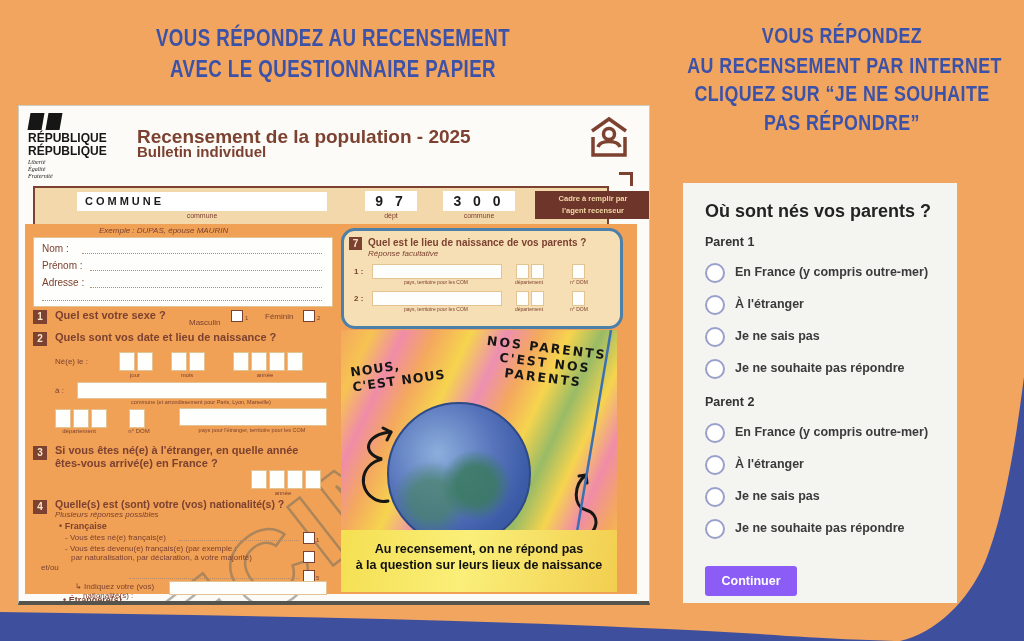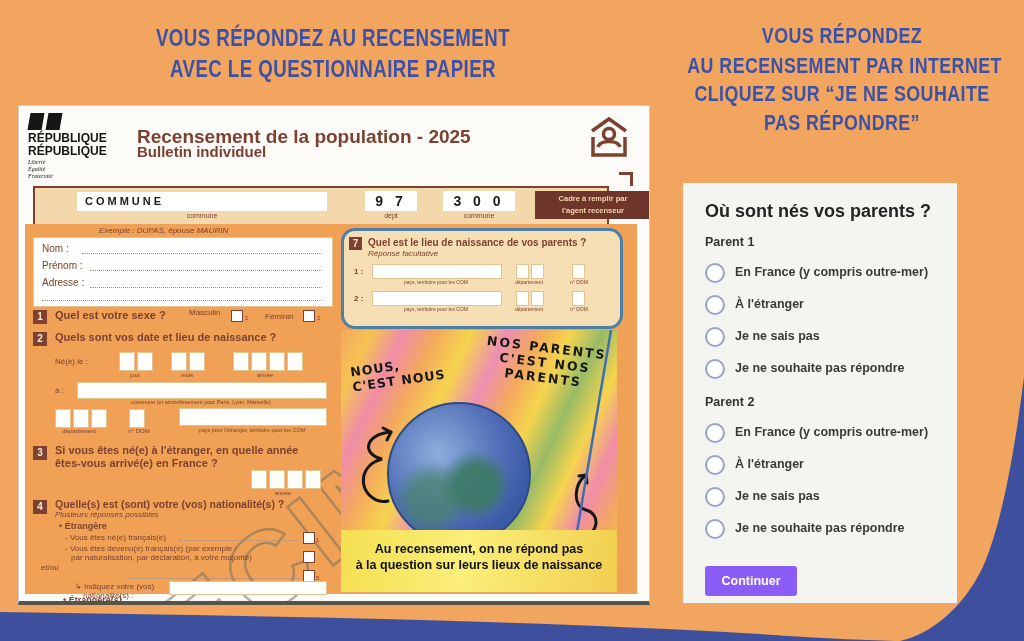--- a/index.html
+++ b/index.html
@@ -142,21 +142,21 @@
       <span class="abs dotline" style="left:48px;top:15px;width:240px;"></span>
       <span class="abs maroon" style="left:8px;top:22px;font-size:10px;">Prénom :</span>
       <span class="abs dotline" style="left:56px;top:32px;width:232px;"></span>
       <span class="abs maroon" style="left:8px;top:39px;font-size:10px;">Adresse :</span>
       <span class="abs dotline" style="left:56px;top:49px;width:232px;"></span>
       <span class="abs dotline" style="left:8px;top:62px;width:280px;"></span>
     </div>
 
     <div class="badge" style="left:14px;top:204px;">1</div>
     <div class="qtitle" style="left:36px;top:203px;">Quel est votre sexe ?</div>
-    <span class="smtxt" style="left:170px;top:202px;">Masculin</span>
+    <span class="smtxt" style="left:170px;top:212px;">Masculin</span>
     <span class="cb" style="left:212px;top:204px;"></span>
     <span class="cbidx" style="left:226px;top:209px;">1</span>
     <span class="smtxt" style="left:246px;top:206px;">Féminin</span>
     <span class="cb" style="left:284px;top:204px;"></span>
     <span class="cbidx" style="left:298px;top:209px;">2</span>
 
     <div class="badge" style="left:14px;top:226px;">2</div>
     <div class="qtitle" style="left:36px;top:225px;">Quels sont vos date et lieu de naissance ?</div>
     <span class="smtxt" style="left:36px;top:251px;">Né(e) le :</span>
     <div class="abs" style="left:100px;top:246px;"><span class="cell"></span><span class="cell"></span></div>
@@ -177,21 +177,21 @@
 
     <div class="badge" style="left:14px;top:340px;">3</div>
     <div class="qtitle" style="left:36px;top:338px;">Si vous êtes né(e) à l'étranger, en quelle année</div>
     <div class="qtitle" style="left:36px;top:351px;">êtes-vous arrivé(e) en France ?</div>
     <div class="abs" style="left:232px;top:364px;"><span class="cell"></span><span class="cell"></span><span class="cell"></span><span class="cell"></span></div>
     <div class="cap" style="left:232px;top:384px;width:64px;">année</div>
 
     <div class="badge" style="left:14px;top:394px;">4</div>
     <div class="qtitle" style="left:36px;top:392px;font-size:10.5px;">Quelle(s) est (sont) votre (vos) nationalité(s) ?</div>
     <div class="abs maroon" style="left:36px;top:404px;font-size:8px;font-style:italic;">Plusieurs réponses possibles</div>
-    <div class="abs maroon" style="left:40px;top:415px;font-size:9px;font-weight:bold;">• Étrangère</div>
+    <div class="abs maroon" style="left:40px;top:415px;font-size:9px;font-weight:bold;">• Française</div>
     <span class="smtxt" style="left:46px;top:427px;">- Vous êtes né(e) français(e)</span>
     <span class="abs dotline" style="left:160px;top:434px;width:120px;"></span>
     <span class="cb" style="left:284px;top:426px;"></span>
     <span class="cbidx" style="left:297px;top:431px;">1</span>
     <span class="smtxt" style="left:46px;top:438px;">- Vous êtes devenu(e) français(e) (par exemple :</span>
     <span class="smtxt" style="left:52px;top:447px;">par naturalisation, par déclaration, à votre majorité)</span>
     <span class="cb" style="left:284px;top:445px;"></span>
     <span class="smtxt" style="left:22px;top:457px;">et/ou</span>
     <span class="abs maroon" style="left:44px;top:465px;font-size:9px;font-weight:bold;margin-top:24px;">• Étrangère(s)</span>
     <span class="abs dotline" style="left:110px;top:472px;width:170px;"></span>

